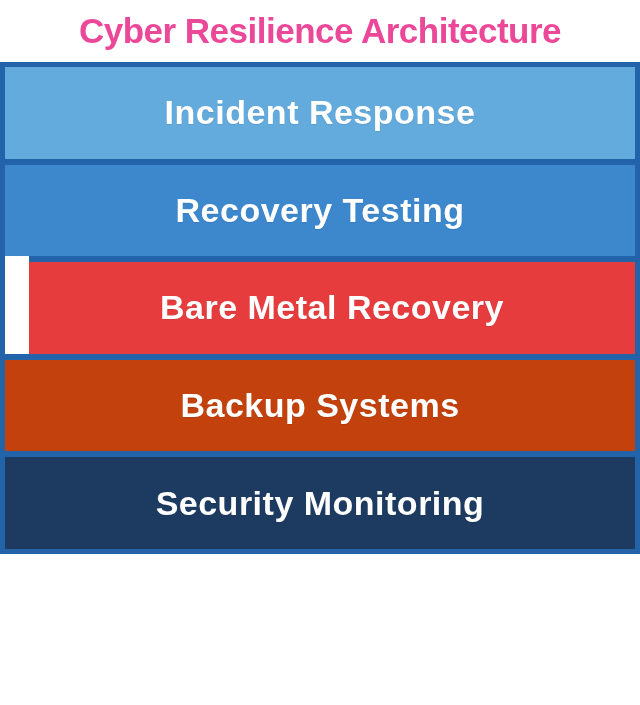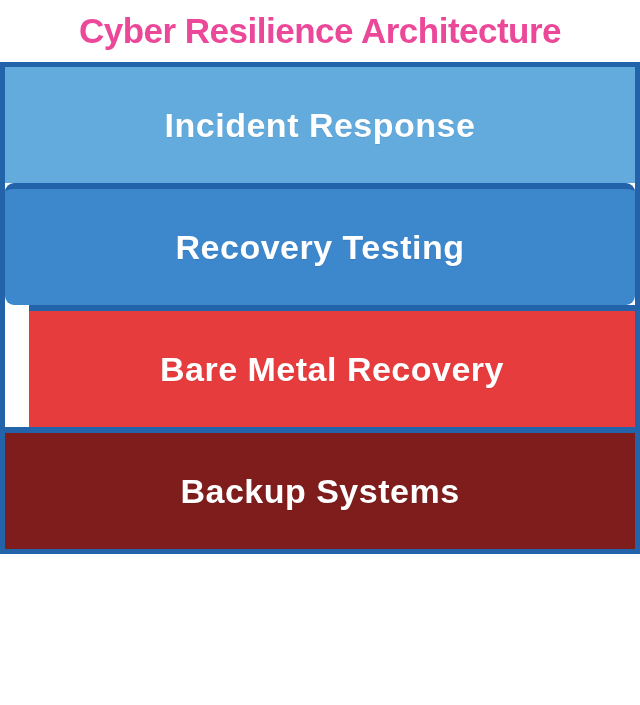--- a/index.html
+++ b/index.html
@@ -39,26 +39,29 @@
 <body>
 
 <div class="title" style="color: #ec4899;">Cyber Resilience Architecture</div>
 
 <div class="stack" style="border-color: rgb(34, 99, 169);">
 
   <div class="layer" style="background-color: rgb(99, 170, 221);">
     <span class="layer-label">Incident Response</span>
   </div>
 
-  <div class="layer" style="background-color: rgb(61, 135, 205); border-top-color: rgb(34, 99, 169); border-radius: 9px;">
+  <div class="layer" style="background-color: rgb(61, 135, 205); border-top-color: rgb(34, 99, 169);">
     <span class="layer-label">Recovery Testing</span>
   </div>
 
   <div class="layer" style="background-color: rgb(231, 60, 62); border-top-color: rgb(34, 99, 169); margin-left: 24px;">
     <span class="layer-label">Bare Metal Recovery</span>
   </div>
 
-  <div class="layer" style="background-color: #7f1d1d; border-top-color: rgb(34, 99, 169);">
+  <div class="layer" style="background-color: #c2410c; border-top-color: rgb(34, 99, 169);">
     <span class="layer-label">Backup Systems</span>
   </div>
 
+  <div class="layer" style="background-color: rgb(29, 59, 97); border-top-color: rgb(34, 99, 169);">
+    <span class="layer-label">Security Monitoring</span>
+  </div>
 
 </div>
 
 </body></html>

